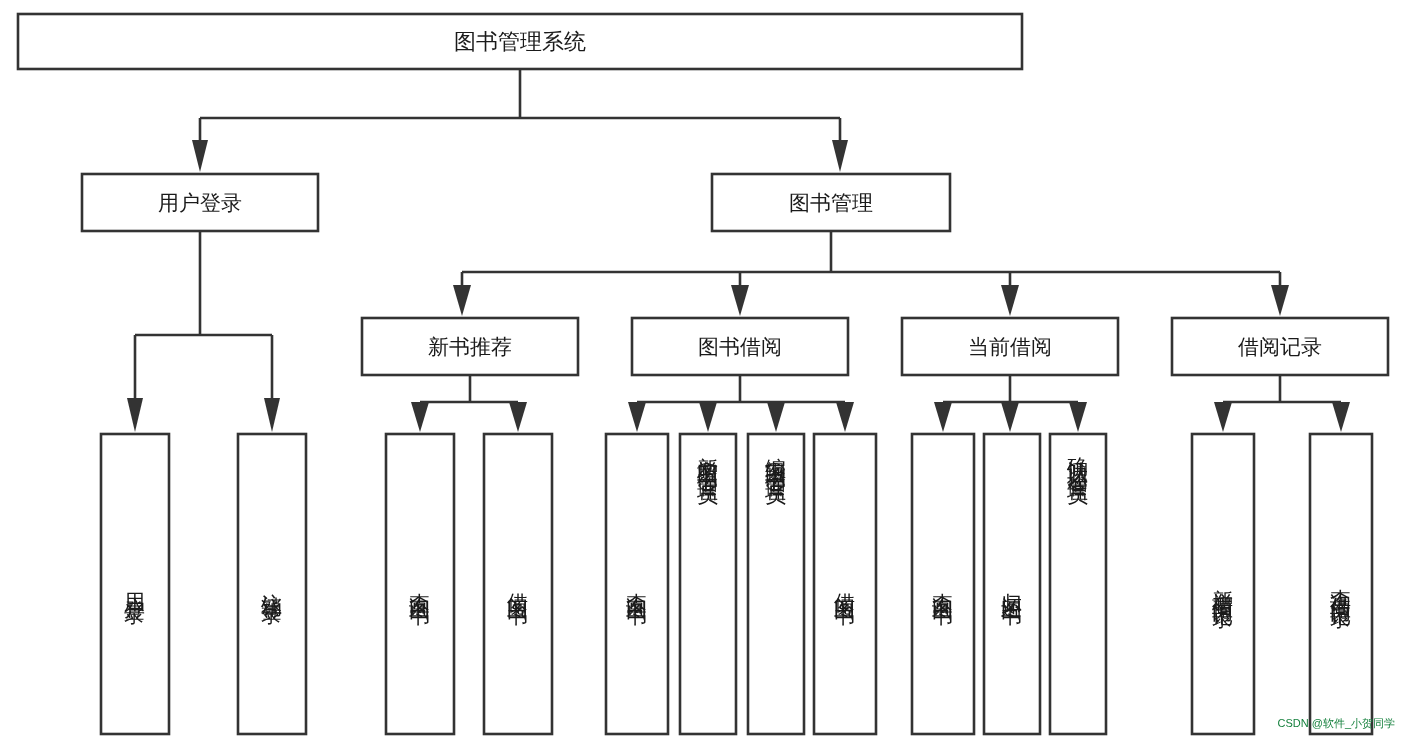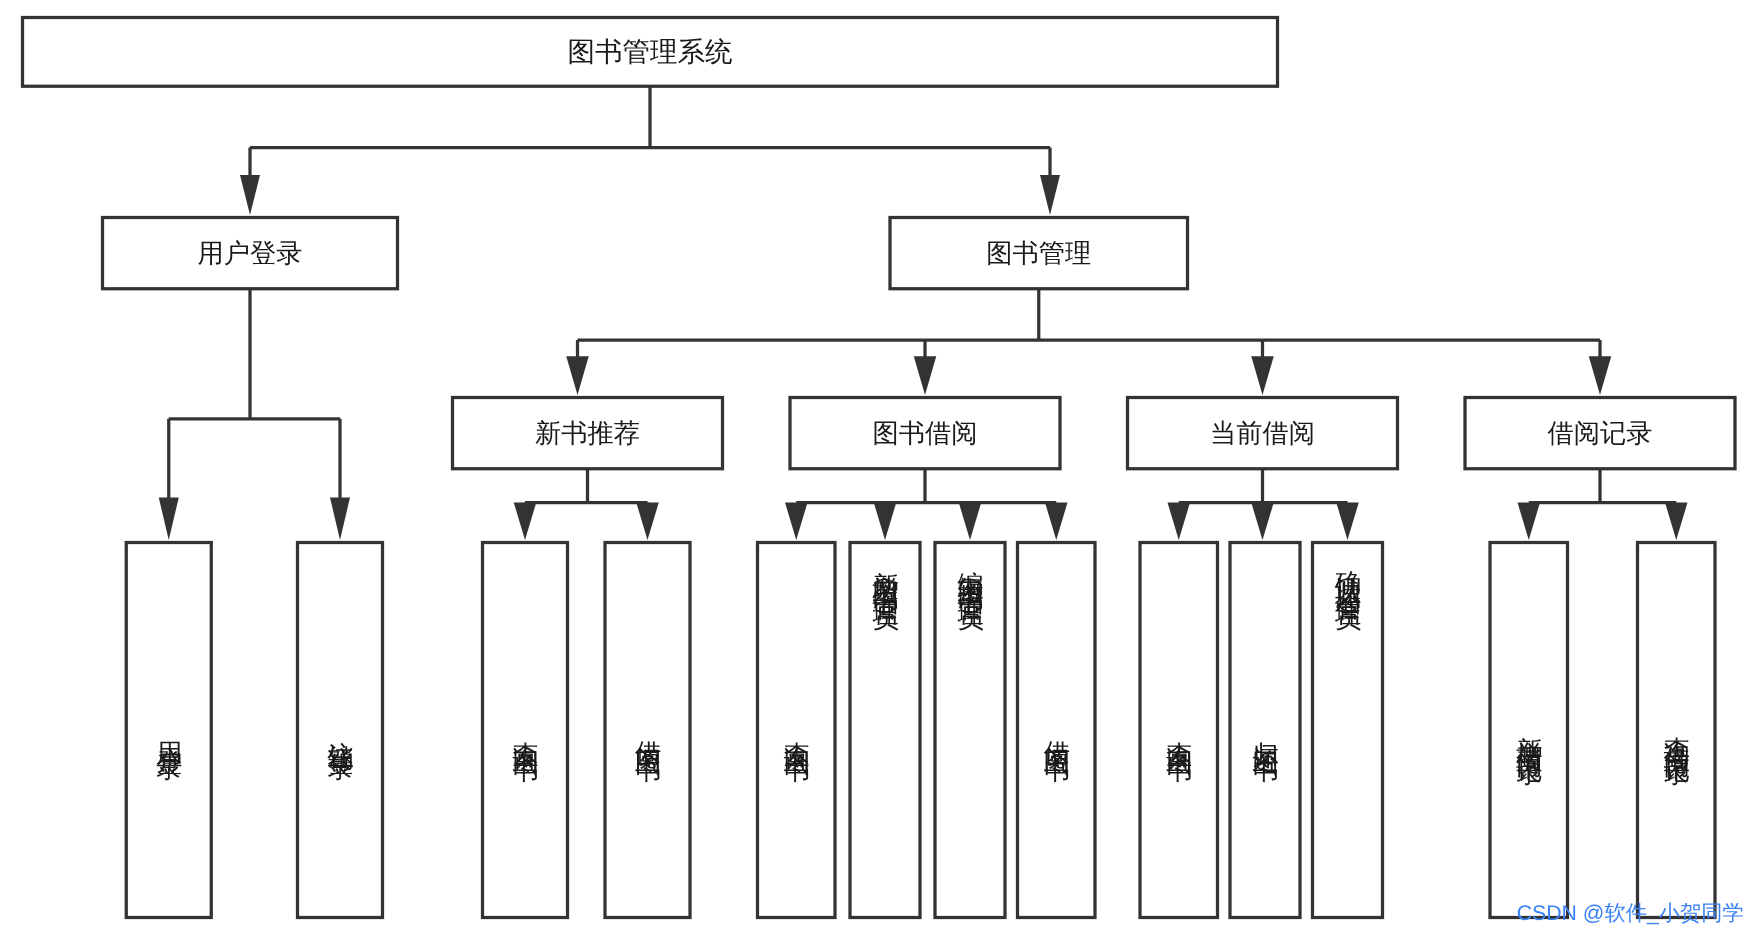--- a/index.html
+++ b/index.html
@@ -74,24 +74,24 @@
     font-size: 21px;
     line-height: 1.0;
     color: #1a1a1a;
     letter-spacing: 4px;
     white-space: nowrap;
     text-align: center;
   }
   .watermark {
     position: absolute;
     right: 10px;
-    bottom: 5px;
-    font-family: "Liberation Sans", "DejaVu Sans", sans-serif;
-    font-size: 17px;
-    color: #3b82f6;
+    bottom: 16px;
+    font-family: "Liberation Sans", "DejaVu Sans", sans-serif;
+    font-size: 11px;
+    color: #15803d;
     white-space: nowrap;
     user-select: none;
   }
 </style>
 </head>
 <body>
 
 <div id="diagram-root">
 
   <svg class="diagram-canvas" viewBox="0 0 1405 747" xmlns="http://www.w3.org/2000/svg">

